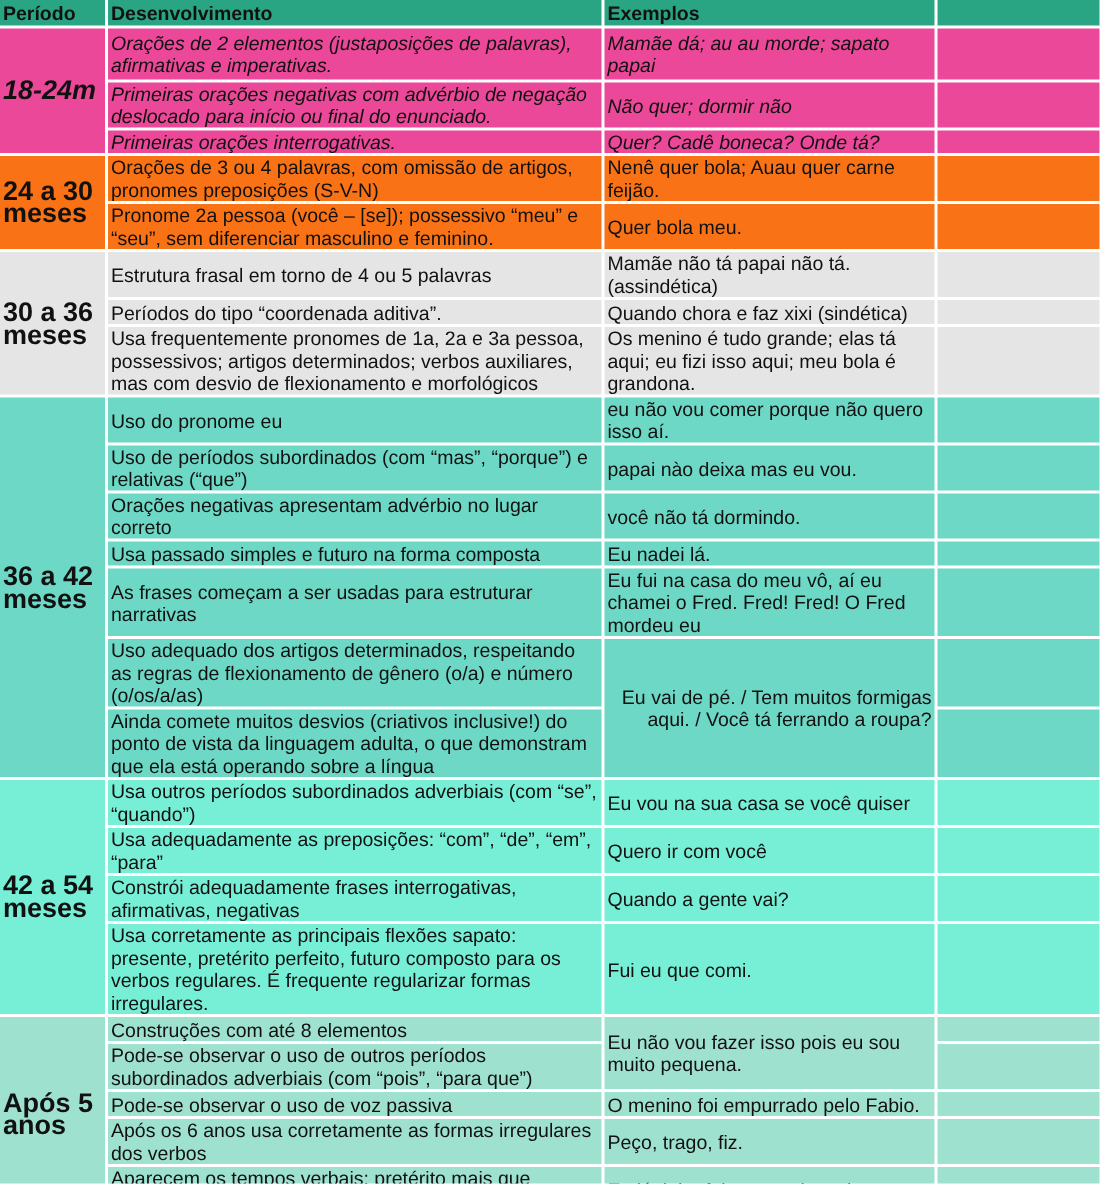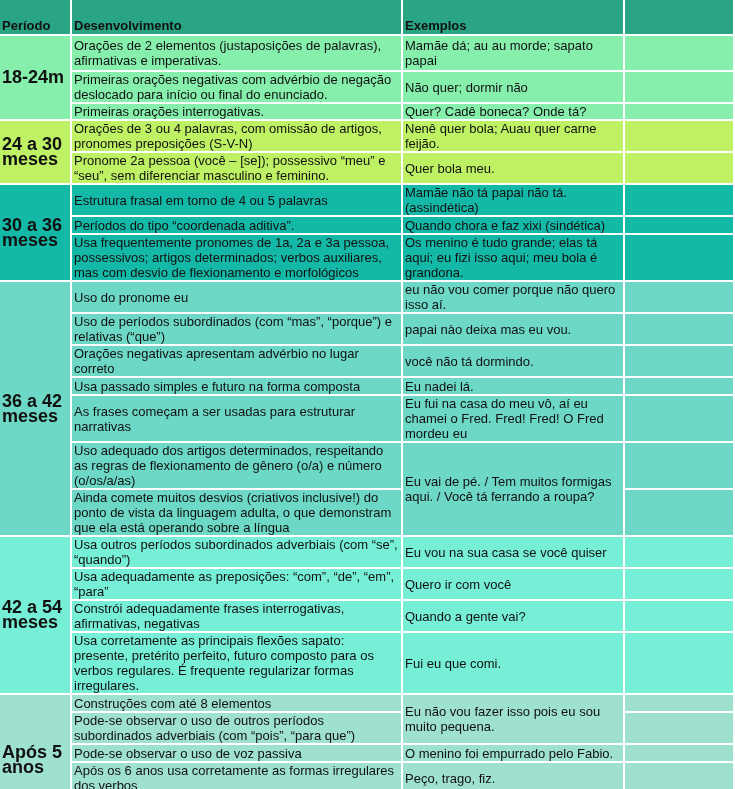--- a/index.html
+++ b/index.html
@@ -1,24 +1,24 @@
 <!DOCTYPE html>
 <html><head>
 <meta charset="utf-8">
 <style>
   html, body { margin: 0; padding: 0; background: #ffffff; }
   body { width: 735px; height: 789px; overflow: hidden; font-family: "Liberation Sans", sans-serif; font-size: 13px; color: #111; }
   table { border-collapse: separate; border-spacing: 2px; width: 737px; margin: -2px 0 0 -2px; table-layout: fixed; }
   td, th { padding: 0 2px; line-height: 15px; vertical-align: middle; text-align: left; }
-  th { background: #2aa584; font-weight: bold; height: 17px; padding-top: 17px; padding-bottom: 0; color: #111; margin-left: 24px; }
+  th { background: #2aa584; font-weight: bold; height: 17px; padding-top: 0; padding-bottom: 0; color: #111; margin-left: 24px; }
   td.period { font-weight: bold; text-align: left; font-size: 18px; }
-  td.ex-center { text-align: left; }
-  .g1 td { background: #86efac; }
-  .g2 td { background: #bef264; }
-  .g3 td { background: #14b8a6; }
+  td.ex-center { text-align: right; }
+  .g1 td { background: #ec4899; font-style: italic; }
+  .g2 td { background: #f97316; }
+  .g3 td { background: #e5e5e5; }
   .g4 td { background: #6dd8c5; }
   .g5 td { background: #76efd6; margin-left: 36px; }
   .g6 td { background: #9fe1cf; }
   col.c1 { width: 70px; }
   col.c2 { width: 329px; }
   col.c3 { width: 220px; }
   col.c4 { width: 108px; }
 </style>
 </head>
 <body>

